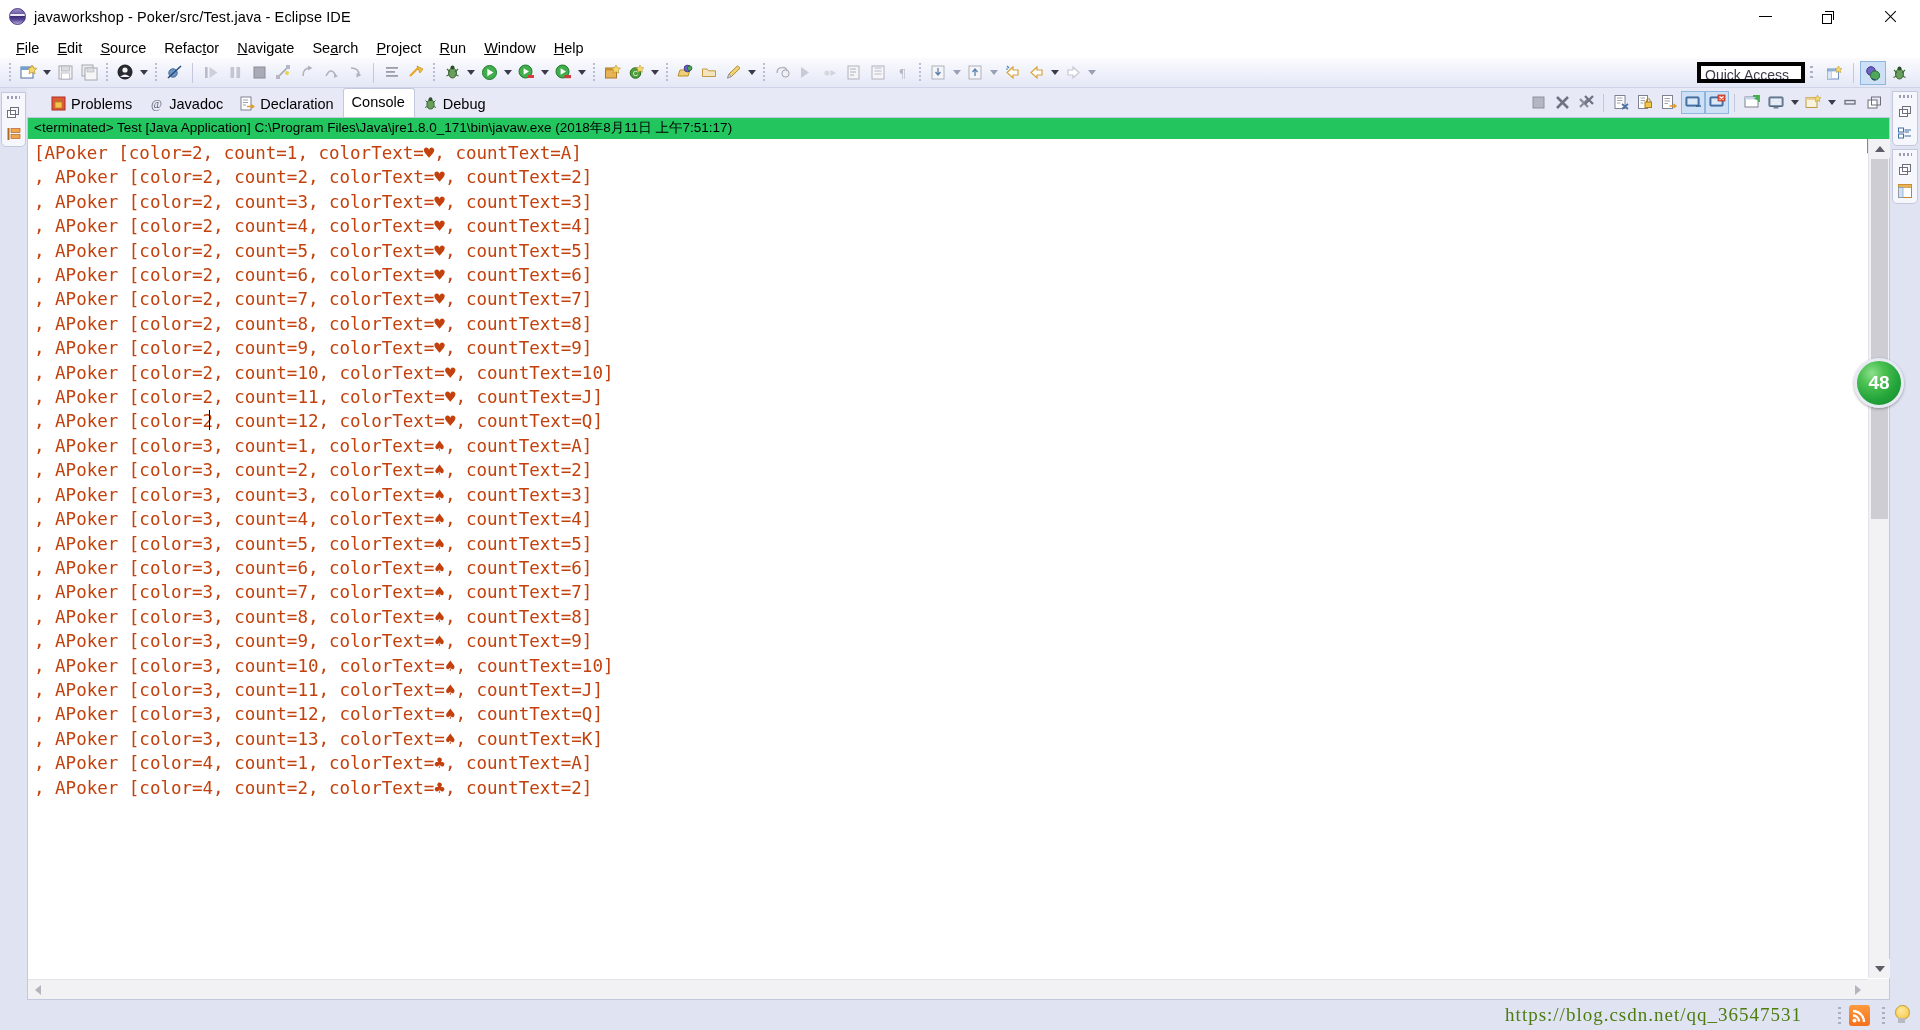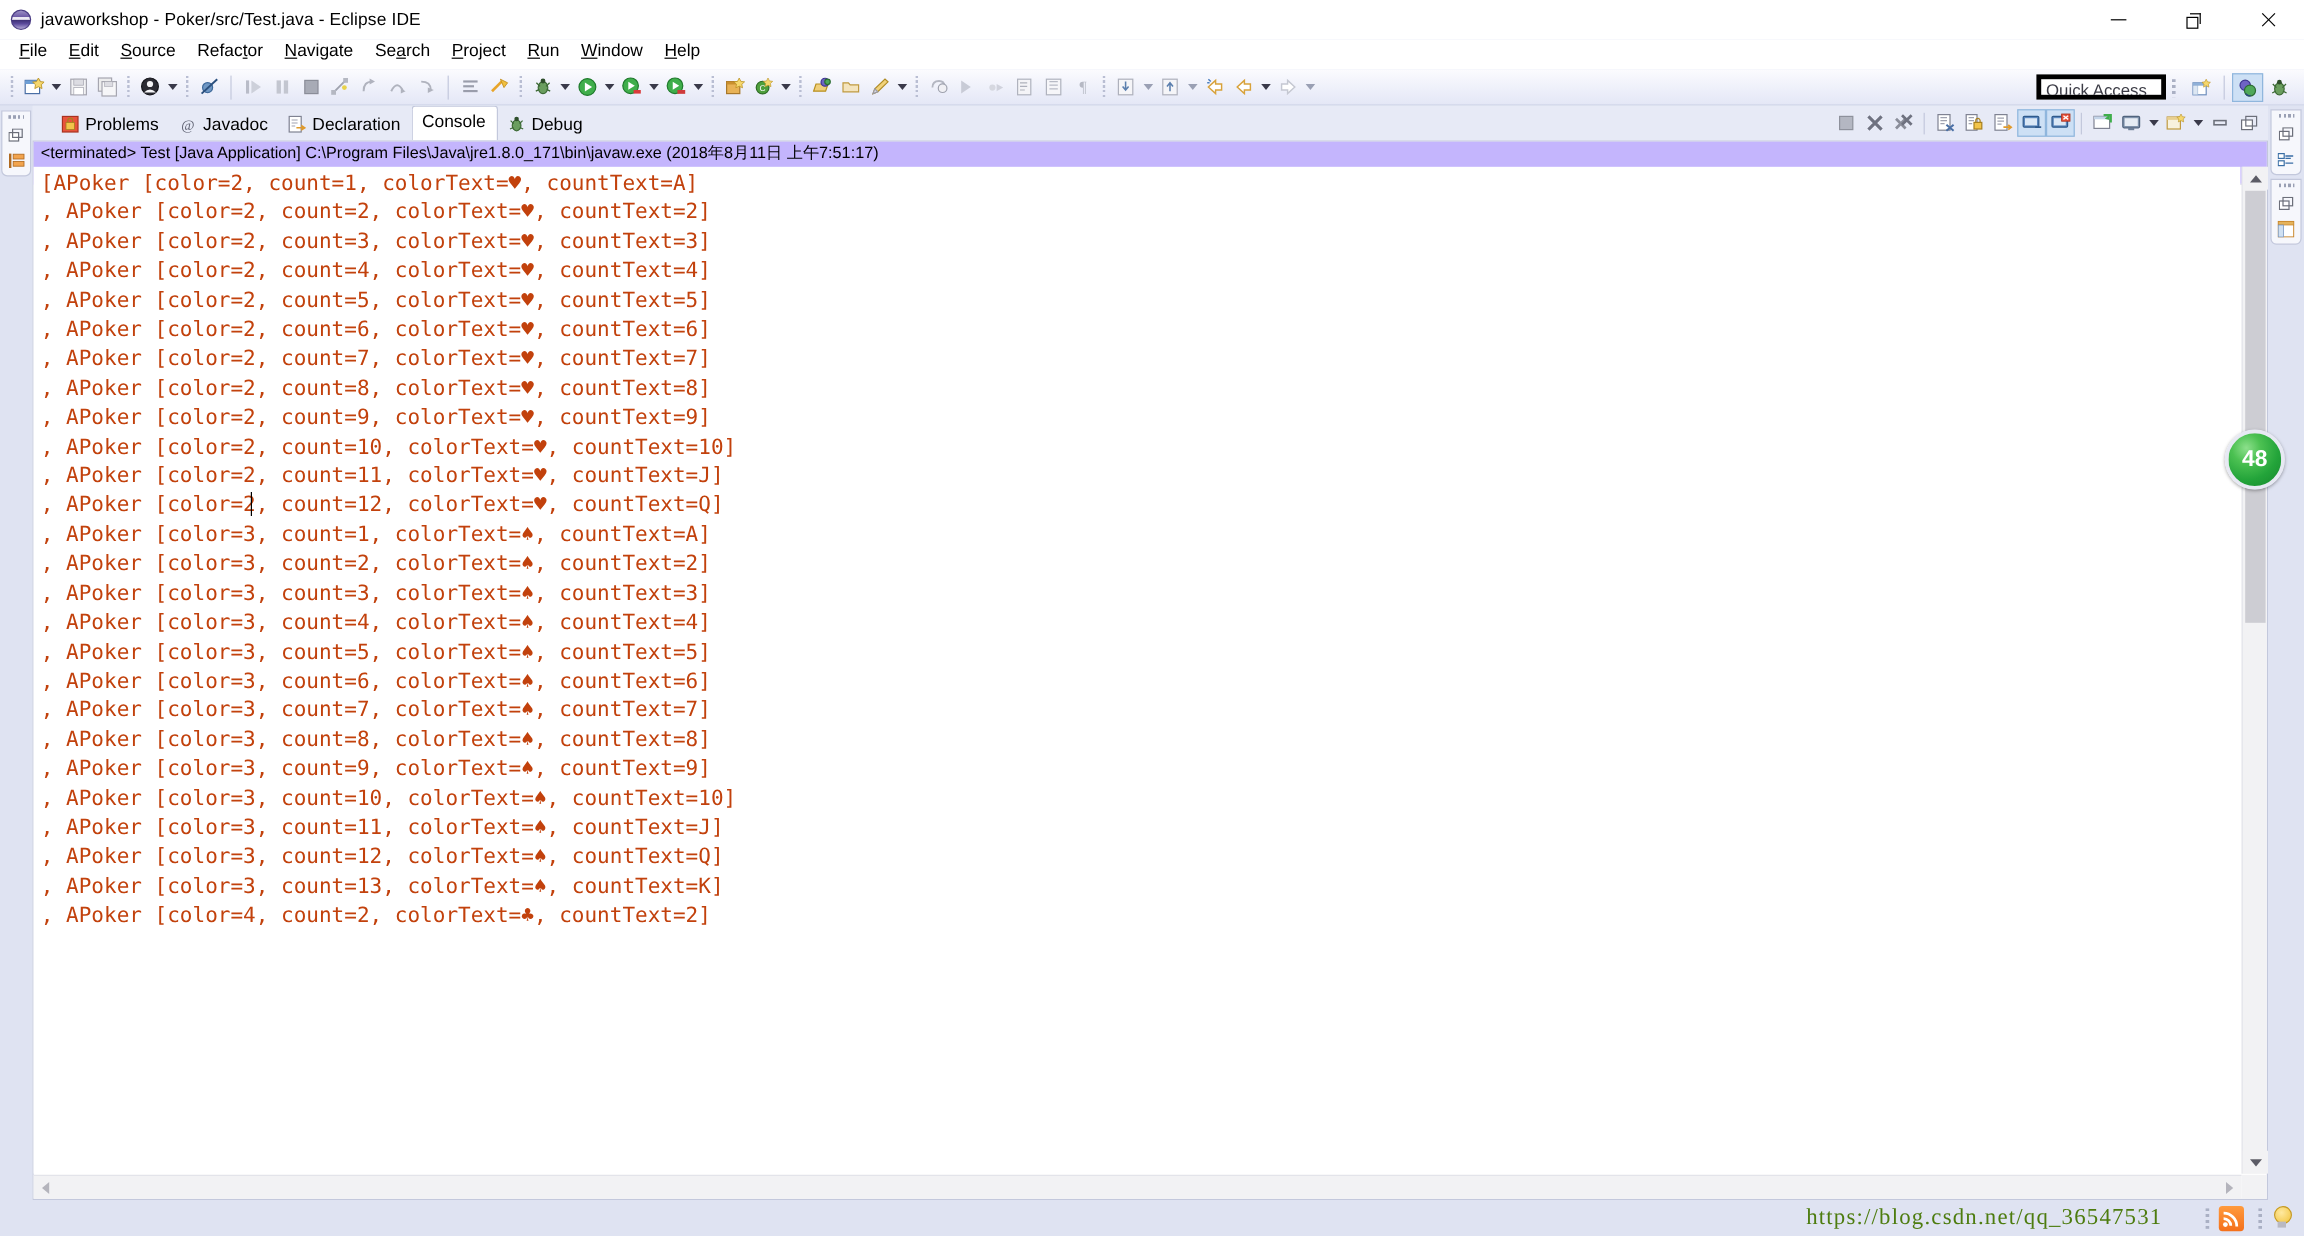--- a/index.html
+++ b/index.html
@@ -72,21 +72,21 @@
   .glyph-close:before { transform: rotate(45deg); }
   .glyph-close:after  { transform: rotate(-45deg); }
 
   
   .menubar {
     position: absolute;
     top: 33px; left: 0;
     width: 1920px; height: 25px;
     background: #ffffff;
     display: flex;
-    align-items: flex-start;
+    align-items: flex-end;
     padding-left: 7px;
   }
   .menu-item {
     font-size: 14.5px;
     color: #000;
     padding: 2px 9px;
     white-space: nowrap;
     cursor: default;
   }
   .menu-item u { text-decoration: underline; }
@@ -267,21 +267,21 @@
     border: 1px solid #c3c8dc;
   }
   .console-status {
     height: 36px;
     font-size: 13.5px;
     color: #000;
     padding: 1px 0 0 6px;
     white-space: nowrap;
     overflow: hidden;
     border-bottom: 1px solid #d7dae8;
-    background: #c4b5fd;
+    background: #22c55e;
   }
   .console-text {
     position: absolute;
     left: 0; top: 21px;
     right: 22px;
     bottom: 21px;
     overflow: hidden;
     background: #fff;
     padding: 2px 0 0 6px;
   }
@@ -979,20 +979,21 @@
           <div class="cline">, APoker [color=3, count=4, colorText=♠, countText=4]</div>
           <div class="cline">, APoker [color=3, count=5, colorText=♠, countText=5]</div>
           <div class="cline">, APoker [color=3, count=6, colorText=♠, countText=6]</div>
           <div class="cline">, APoker [color=3, count=7, colorText=♠, countText=7]</div>
           <div class="cline">, APoker [color=3, count=8, colorText=♠, countText=8]</div>
           <div class="cline">, APoker [color=3, count=9, colorText=♠, countText=9]</div>
           <div class="cline">, APoker [color=3, count=10, colorText=♠, countText=10]</div>
           <div class="cline">, APoker [color=3, count=11, colorText=♠, countText=J]</div>
           <div class="cline">, APoker [color=3, count=12, colorText=♠, countText=Q]</div>
           <div class="cline">, APoker [color=3, count=13, colorText=♠, countText=K]</div>
+          <div class="cline">, APoker [color=4, count=1, colorText=♣, countText=A]</div>
           <div class="cline">, APoker [color=4, count=2, colorText=♣, countText=2]</div>
         </div>
     </div>
     <div class="caret"></div>
 
     <div class="vscroll">
       <div class="vs-up">
           <i></i>
         </div>
       <div class="vs-thumb"></div>

